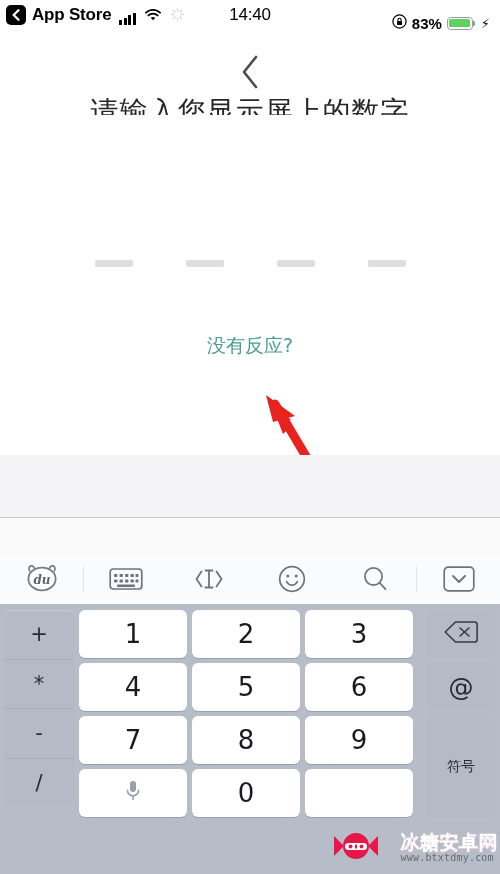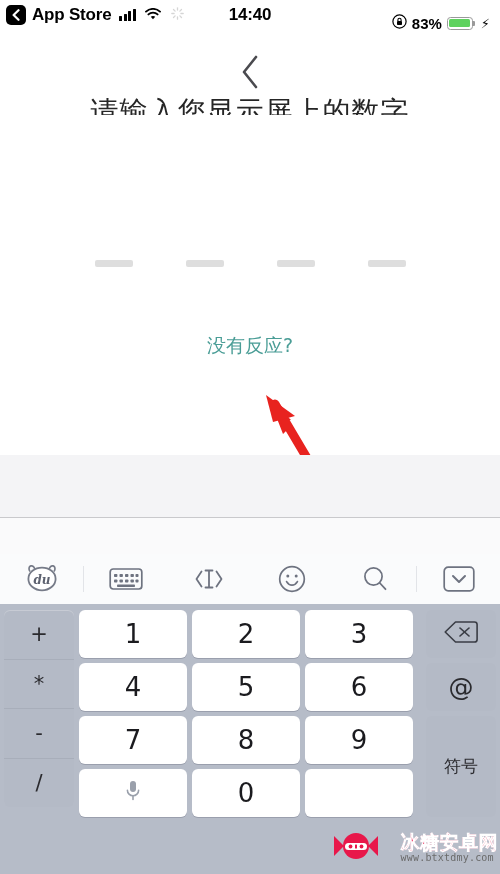--- a/index.html
+++ b/index.html
@@ -21,21 +21,21 @@
     position: absolute;
     left: 0; top: 0;
     width: 500px; height: 30px;
     display: flex;
     align-items: center;
     box-sizing: border-box;
     padding: 0 10px 0 6px;
   }
   .sb-left {
     display: flex;
-    align-items: center;
+    align-items: flex-end;
     gap: 6px;
   }
   .sb-back-box {
     width: 20px; height: 20px;
     background: #000;
     border-radius: 5px;
     display: flex;
     align-items: center;
     justify-content: center;
   }
@@ -64,21 +64,21 @@
   .sb-signal i:nth-child(3){ height: 10px; }
   .sb-signal i:nth-child(4){ height: 12px; }
   .sb-wifi { margin-left: 3px; }
   .sb-spinner { margin-left: 4px; opacity: 0.35; }
 
   .sb-center {
     position: absolute;
     left: 0; right: 0;
     text-align: center;
     font-size: 17px;
-    font-weight: 700;
+    font-weight: 400;
     color: #000;
     letter-spacing: -0.2px;
     pointer-events: none;
   }
   .sb-right {
     margin-left: auto;
     display: flex;
     align-items: center;
     gap: 5px;
     position: relative;
@@ -309,21 +309,21 @@
     display: flex;
     align-items: center;
     justify-content: center;
     color: #2a2a2e;
     cursor: pointer;
     margin-bottom: 5px;
     font-family: "DejaVu Sans", sans-serif;
   }
   .kb-rkey.h1 { height: 48px; }
   .kb-rkey.h2 { height: 101px; }
-  .kb-rkey.sym { font-size: 17px; }
+  .kb-rkey.sym { font-size: 14px; }
   .kb-rkey.at  { font-size: 25px; }
 
   
   .watermark {
     position: absolute;
     right: 2px; bottom: 6px;
     display: flex;
     align-items: center;
     gap: 21px;
     z-index: 20;

